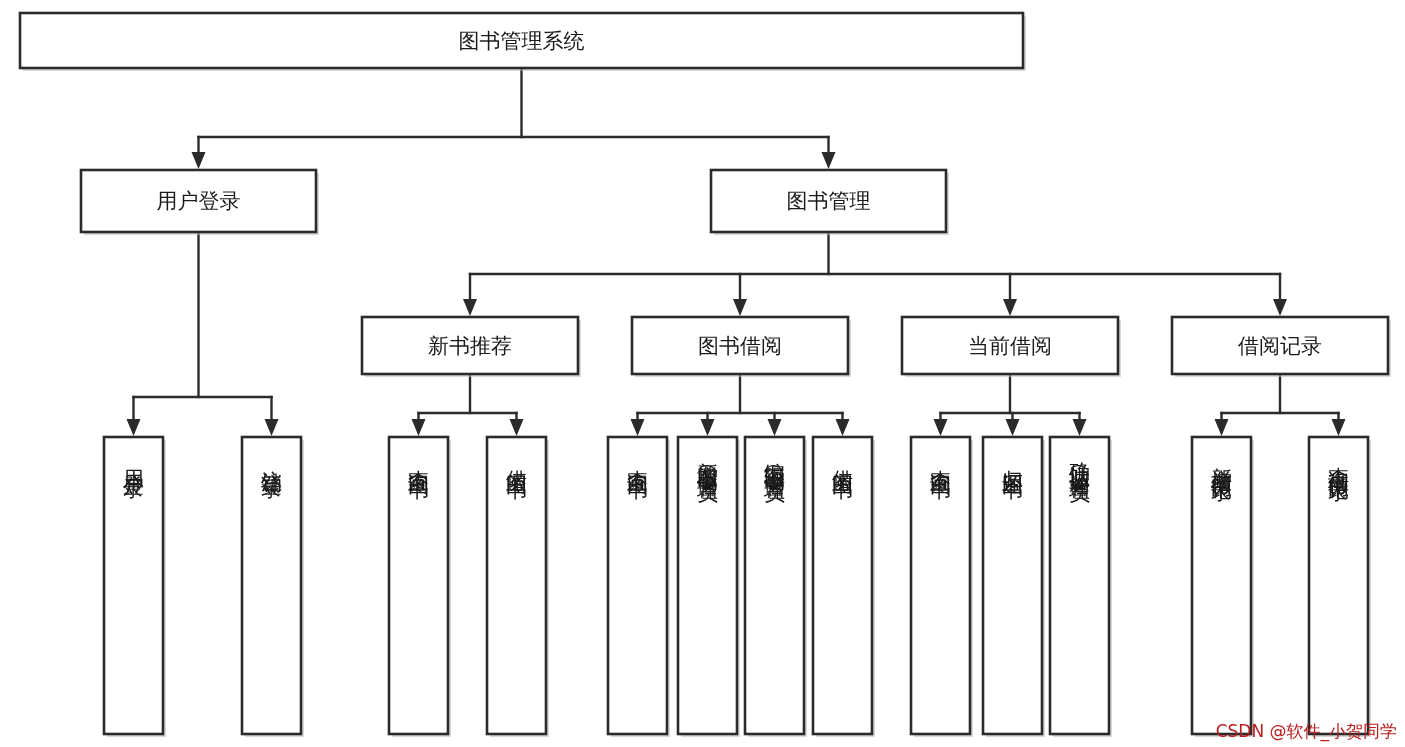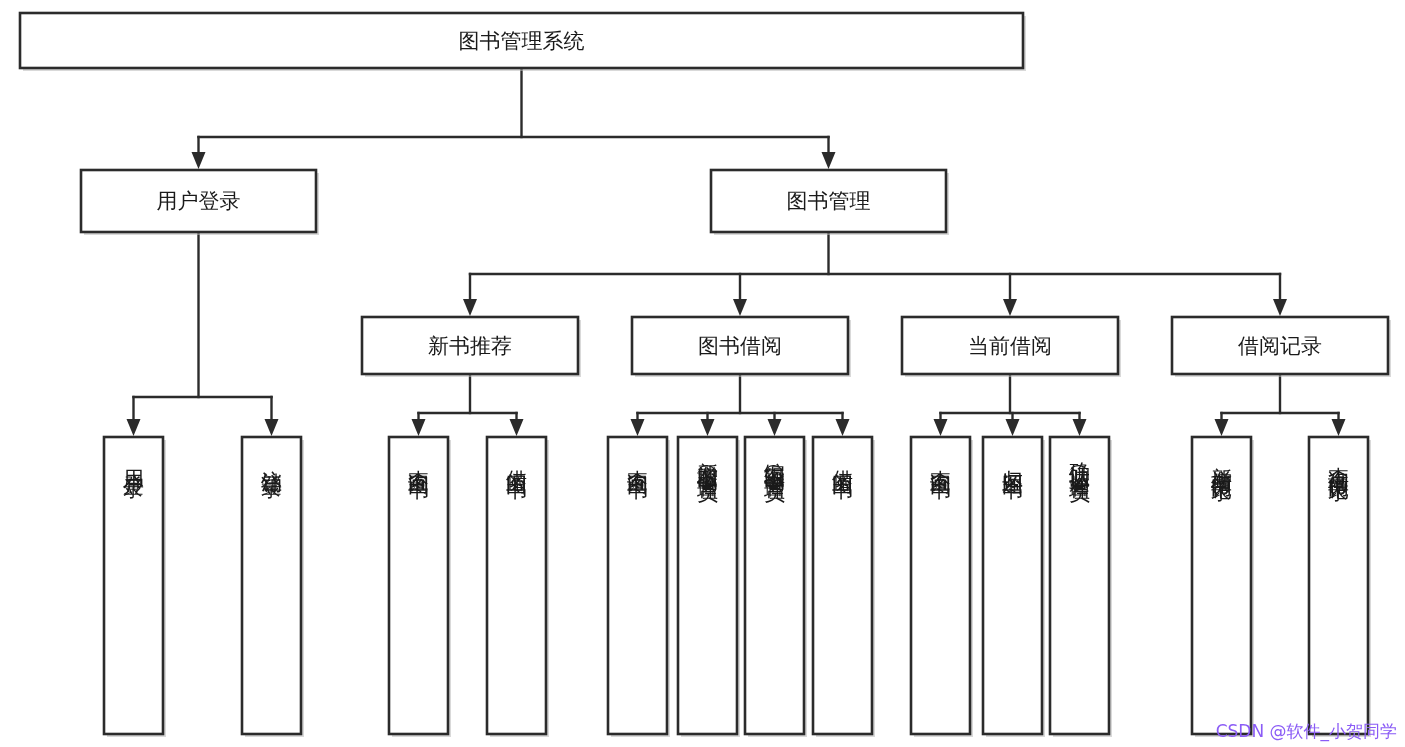--- a/index.html
+++ b/index.html
@@ -56,21 +56,21 @@
     letter-spacing: 3px;
     dominant-baseline: central;
     text-anchor: middle;
   }
   .watermark {
     position: absolute;
     right: 8px;
     bottom: 4px;
     font-family: "DejaVu Sans", "Liberation Sans", sans-serif;
     font-size: 17px;
-    color: #8b5cf6;
+    color: #b91c1c;
     white-space: nowrap;
     user-select: none;
   }
 </style>
 </head>
 <body>
 
 <div id="stage">
   <svg id="diagram-svg" width="1405" height="747" viewBox="0 0 1405 747">
     <g id="connectors-layer">

